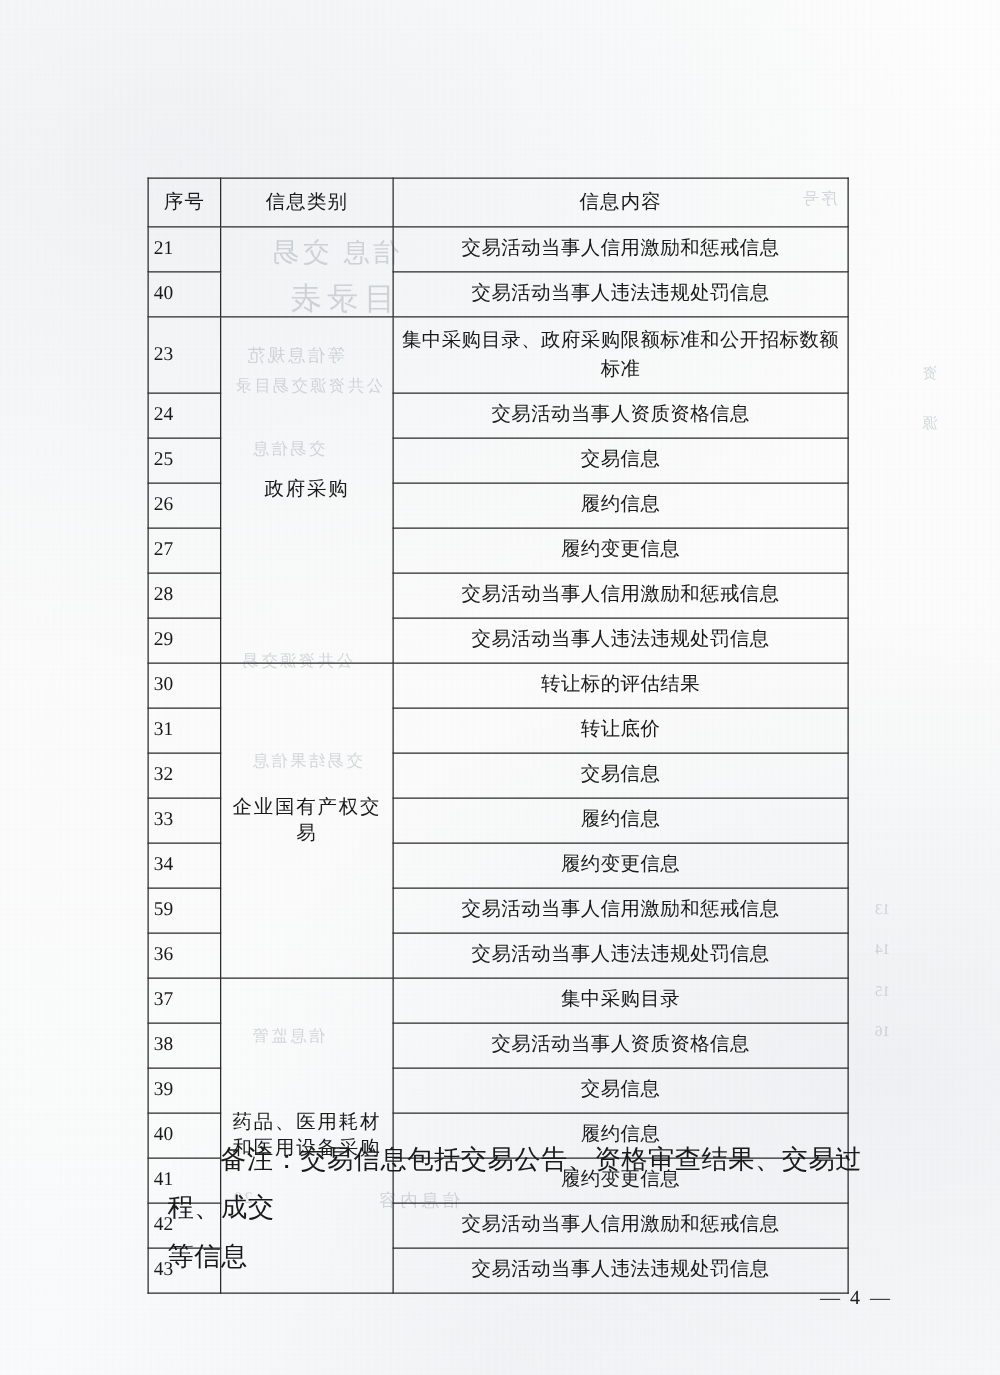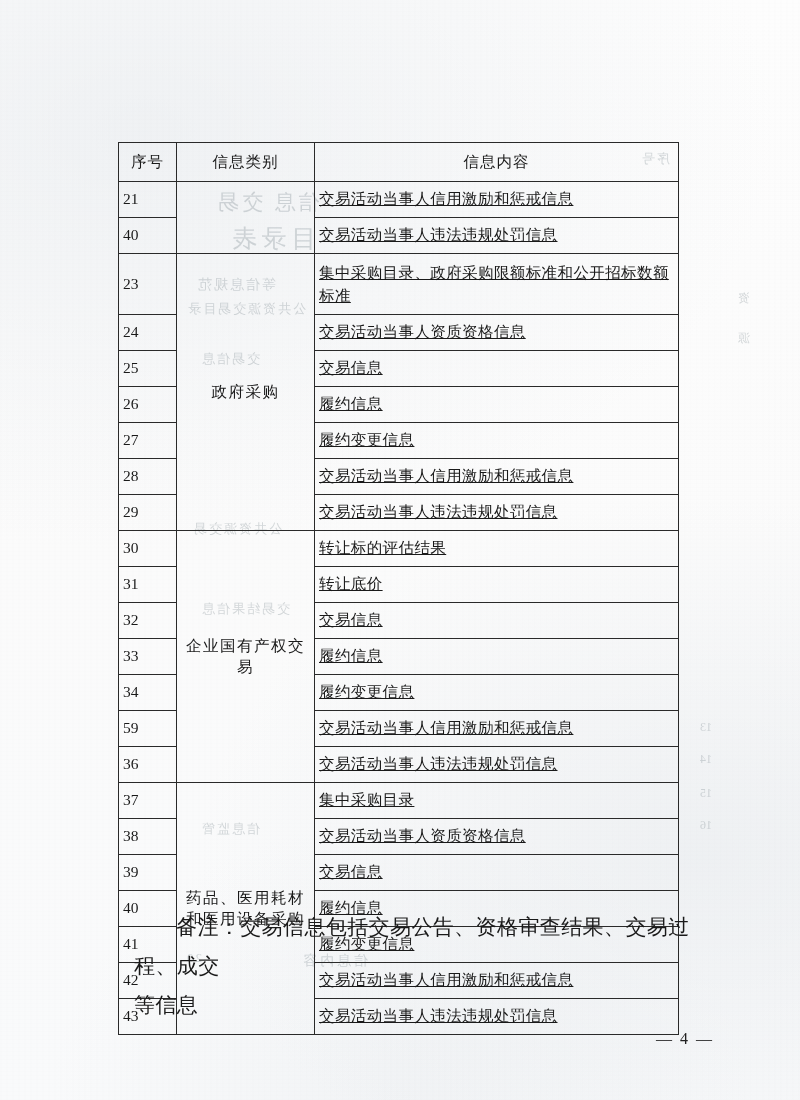--- a/index.html
+++ b/index.html
@@ -80,25 +80,24 @@
   }
   td.cat {
     text-align: center;
     vertical-align: middle;
     font-size: 16px;
     letter-spacing: 1.5px;
     padding-left: 8px;
     line-height: 1.9;
   }
   td.content {
-    text-align: left;
+    text-align: center;
     padding-left: 7px;
     font-size: 15.5px;
     letter-spacing: .4px;
-    text-decoration: underline;
   }
   td.content.two-line {
     line-height: 1.5;
   }
   .note {
     position: absolute;
     left: 134px;
     top: 908px;
     width: 580px;
     font-size: 21px;

